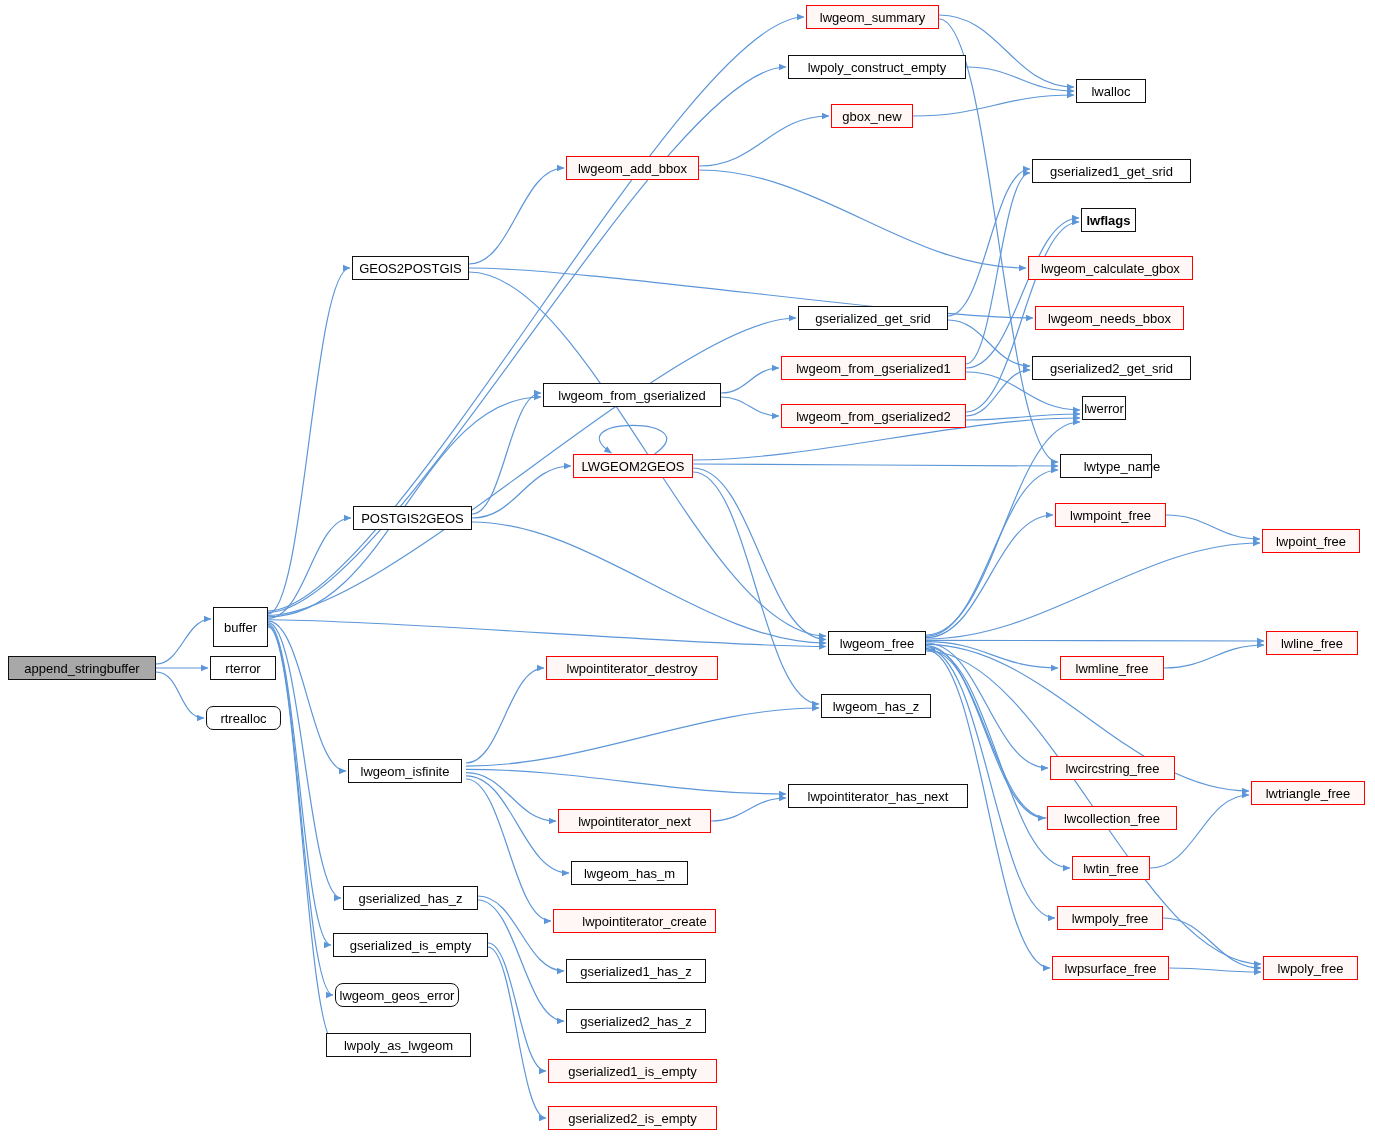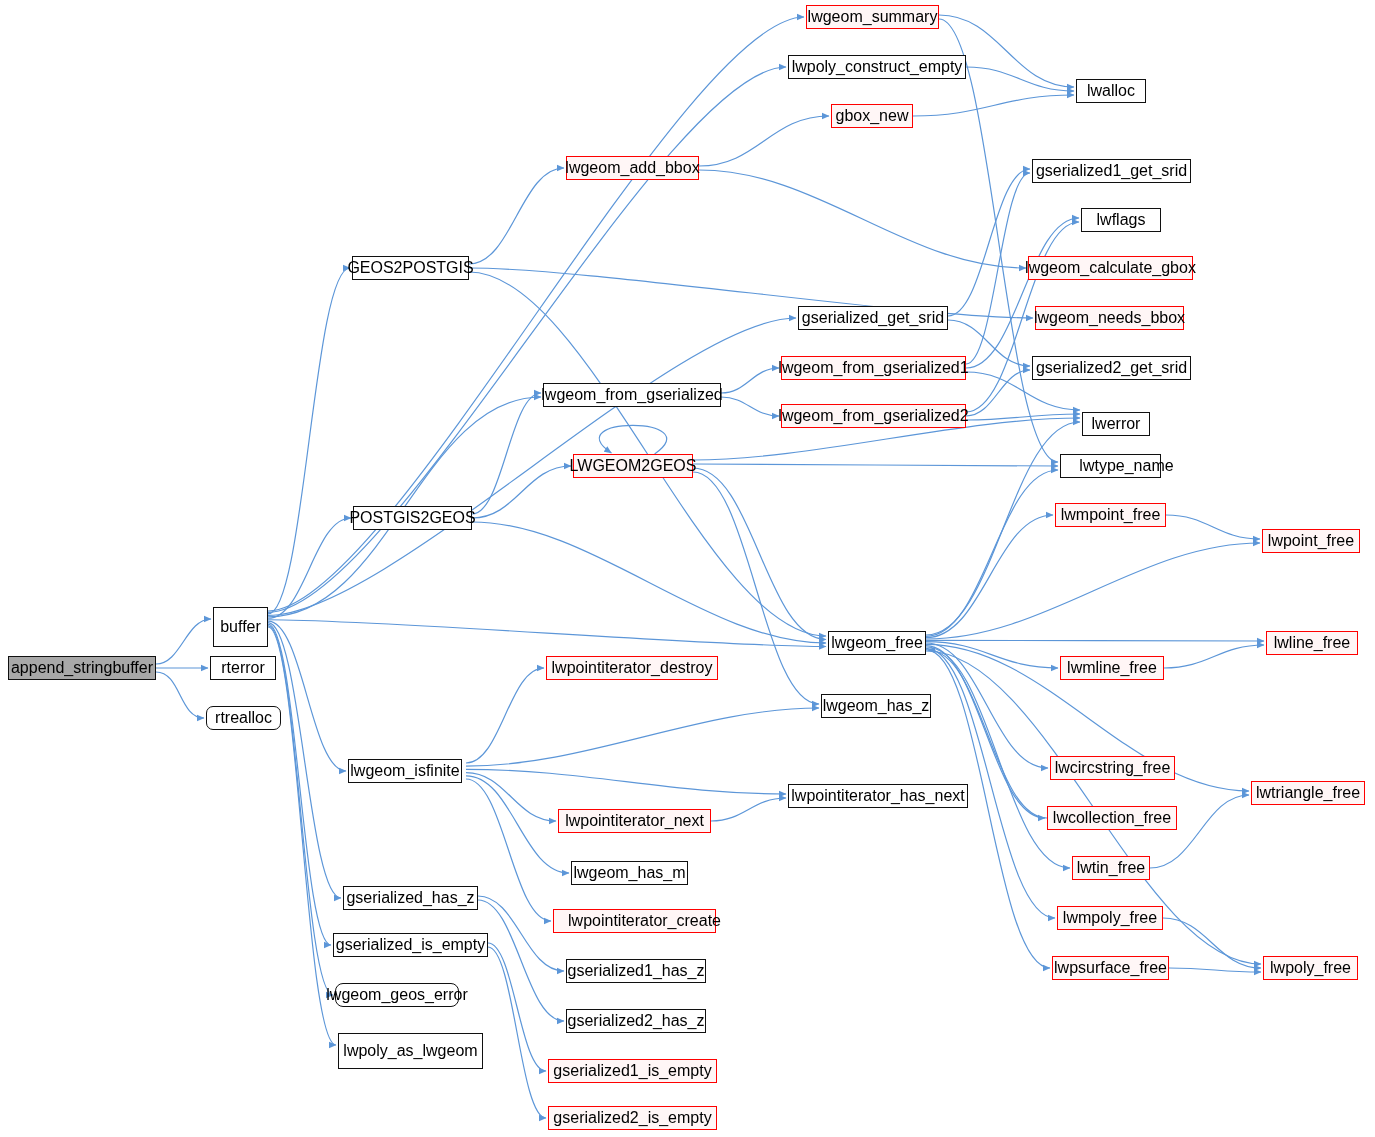--- a/index.html
+++ b/index.html
@@ -21,21 +21,21 @@
     top: 0;
   }
   .node {
     position: absolute;
     box-sizing: border-box;
     border: 1px solid #101010;
     background: #ffffff;
     display: flex;
     align-items: center;
     justify-content: center;
-    font-size: 16px;
+    font-size: 13px;
     color: #000000;
     white-space: nowrap;
     cursor: pointer;
     z-index: 2;
   }
   .node.red {
     border: 1px solid #ff0000;
     background: #fff6f6;
   }
   .node.current {
@@ -131,31 +131,31 @@
     <div class="node" style="left: 206px; top: 706px; width: 75px; height: 24px; border-radius: 7px;">rtrealloc</div>
     <div class="node" style="left: 213px; top: 607px; width: 55px; height: 40px;">buffer</div>
     <div class="node" style="left: 352px; top: 256px; width: 117px; height: 24px;">GEOS2POSTGIS</div>
     <div class="node" style="left: 353px; top: 506px; width: 119px; height: 24px;">POSTGIS2GEOS</div>
     <div class="node red" style="left: 806px; top: 5px; width: 133px; height: 24px;">lwgeom_summary</div>
     <div class="node" style="left: 788px; top: 55px; width: 178px; height: 24px;">lwpoly_construct_empty</div>
     <div class="node" style="left: 1076px; top: 79px; width: 70px; height: 24px;">lwalloc</div>
     <div class="node red" style="left: 831px; top: 104px; width: 82px; height: 24px;">gbox_new</div>
     <div class="node red" style="left: 566px; top: 156px; width: 133px; height: 24px;">lwgeom_add_bbox</div>
     <div class="node" style="left: 1032px; top: 159px; width: 159px; height: 24px;">gserialized1_get_srid</div>
-    <div class="node" style="left: 1081px; top: 208px; width: 80px; height: 24px;">lwflags</div>
+    <div class="node" style="left: 1081px; top: 208px; width: 55px; height: 24px; font-weight: bold;">lwflags</div>
     <div class="node red" style="left: 1028px; top: 256px; width: 165px; height: 24px;">lwgeom_calculate_gbox</div>
     <div class="node" style="left: 798px; top: 306px; width: 150px; height: 24px;">gserialized_get_srid</div>
     <div class="node red" style="left: 1035px; top: 306px; width: 149px; height: 24px;">lwgeom_needs_bbox</div>
     <div class="node red" style="left: 781px; top: 356px; width: 185px; height: 24px;">lwgeom_from_gserialized1</div>
     <div class="node" style="left: 1032px; top: 356px; width: 159px; height: 24px;">gserialized2_get_srid</div>
     <div class="node" style="left: 543px; top: 383px; width: 178px; height: 24px;">lwgeom_from_gserialized</div>
     <div class="node red" style="left: 781px; top: 404px; width: 185px; height: 24px;">lwgeom_from_gserialized2</div>
-    <div class="node" style="left: 1082px; top: 412px; width: 68px; height: 24px;">lwerror</div>
+    <div class="node" style="left: 1082px; top: 396px; width: 44px; height: 24px;">lwerror</div>
     <div class="node red" style="left: 573px; top: 454px; width: 120px; height: 24px; text-align: right;">LWGEOM2GEOS</div>
-    <div class="node" style="left: 1060px; top: 454px; width: 101px; height: 24px; padding-left: 32px;">lwtype_name</div>
+    <div class="node" style="left: 1060px; top: 454px; width: 92px; height: 24px; padding-left: 32px;">lwtype_name</div>
     <div class="node red" style="left: 1055px; top: 503px; width: 111px; height: 24px;">lwmpoint_free</div>
     <div class="node red" style="left: 1262px; top: 529px; width: 98px; height: 24px;">lwpoint_free</div>
     <div class="node" style="left: 828px; top: 631px; width: 98px; height: 24px;">lwgeom_free</div>
     <div class="node red" style="left: 1266px; top: 631px; width: 92px; height: 24px;">lwline_free</div>
     <div class="node red" style="left: 1060px; top: 656px; width: 104px; height: 24px;">lwmline_free</div>
     <div class="node red" style="left: 546px; top: 656px; width: 172px; height: 24px;">lwpointiterator_destroy</div>
     <div class="node" style="left: 821px; top: 694px; width: 110px; height: 24px;">lwgeom_has_z</div>
     <div class="node" style="left: 348px; top: 759px; width: 114px; height: 24px;">lwgeom_isfinite</div>
     <div class="node red" style="left: 1050px; top: 756px; width: 125px; height: 24px;">lwcircstring_free</div>
     <div class="node red" style="left: 1251px; top: 781px; width: 114px; height: 24px;">lwtriangle_free</div>
@@ -166,16 +166,16 @@
     <div class="node" style="left: 571px; top: 861px; width: 117px; height: 24px;">lwgeom_has_m</div>
     <div class="node red" style="left: 1057px; top: 906px; width: 106px; height: 24px;">lwmpoly_free</div>
     <div class="node red" style="left: 553px; top: 909px; width: 163px; height: 24px; padding-left: 20px;">lwpointiterator_create</div>
     <div class="node" style="left: 343px; top: 886px; width: 135px; height: 24px;">gserialized_has_z</div>
     <div class="node red" style="left: 1052px; top: 956px; width: 117px; height: 24px;">lwpsurface_free</div>
     <div class="node red" style="left: 1263px; top: 956px; width: 95px; height: 24px;">lwpoly_free</div>
     <div class="node" style="left: 333px; top: 933px; width: 155px; height: 24px;">gserialized_is_empty</div>
     <div class="node" style="left: 566px; top: 959px; width: 140px; height: 24px;">gserialized1_has_z</div>
     <div class="node" style="left: 335px; top: 983px; width: 124px; height: 24px; border-radius: 8px;">lwgeom_geos_error</div>
     <div class="node" style="left: 566px; top: 1009px; width: 140px; height: 24px;">gserialized2_has_z</div>
-    <div class="node" style="left: 338px; top: 1033px; width: 145px; height: 36px;">lwpoly_as_lwgeom</div>
+    <div class="node" style="left: 326px; top: 1033px; width: 145px; height: 24px;">lwpoly_as_lwgeom</div>
     <div class="node red" style="left: 548px; top: 1059px; width: 169px; height: 24px;">gserialized1_is_empty</div>
     <div class="node red" style="left: 548px; top: 1106px; width: 169px; height: 24px;">gserialized2_is_empty</div>
   </div>
 
 </body></html>

